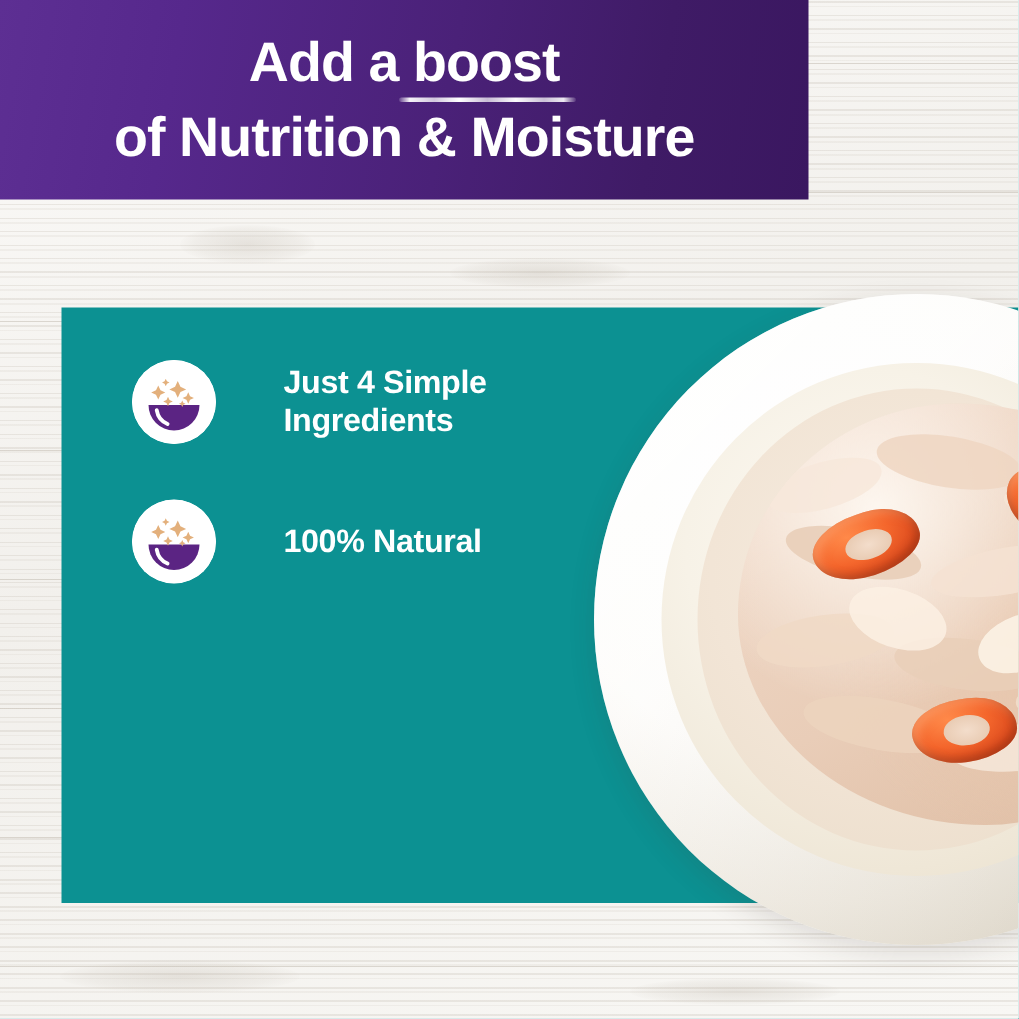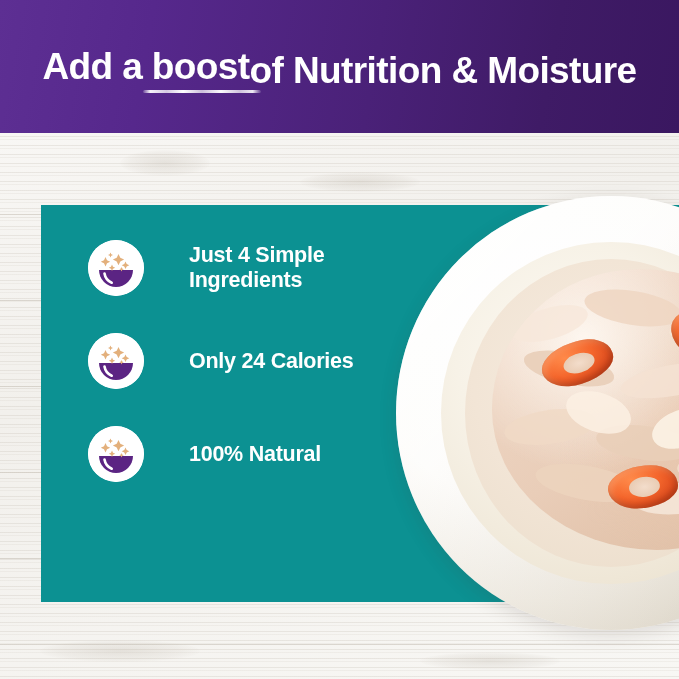--- a/index.html
+++ b/index.html
@@ -49,24 +49,25 @@
   .wood-knot {
     position: absolute;
     border-radius: 50%;
     background: radial-gradient(ellipse at center, rgba(180,171,158,0.26) 0%, rgba(180,171,158,0.10) 55%, rgba(180,171,158,0) 75%);
   }
 
   
   .header {
     position: absolute;
     left: 0; top: 0;
-    width: 679px;
+    width: 539px;
     height: 133px;
     background: linear-gradient(100deg, #5d2f93 0%, #56288c 22%, #4a2178 55%, #3f1b66 80%, #3a1760 100%);
     display: flex;
+    flex-direction: column;
     align-items: center;
     justify-content: center;
   }
   .headline {
     color: #ffffff;
     font-weight: bold;
     font-size: 37px;
     line-height: 43px;
     letter-spacing: -0.6px;
     text-align: center;
@@ -284,36 +285,20 @@
           <path d="M24 24.5 l1 2.2 l2.2 1 l-2.2 1 l-1 2.2 l-1 -2.2 l-2.2 -1 l2.2 -1 z" fill="#e3b07c"></path>
           <path d="M22.5 12.5 l0.8 1.7 l1.7 0.8 l-1.7 0.8 l-0.8 1.7 l-0.8 -1.7 l-1.7 -0.8 l1.7 -0.8 z" fill="#e3b07c"></path>
           <path d="M33.5 27 l0.7 1.5 l1.5 0.7 l-1.5 0.7 l-0.7 1.5 l-0.7 -1.5 l-1.5 -0.7 l1.5 -0.7 z" fill="#e3b07c"></path>
         </svg>
       </div>
       <div class="bullet-text">Just 4 Simple
 Ingredients</div>
     </div>
 
 
-    <div class="bullet-row">
-      <div class="icon-circle">
-        <svg class="icon-svg" viewBox="0 0 56 56">
-          <circle cx="28" cy="28" r="28" fill="#ffffff"></circle>
-          <path d="M11 30 h34 a17 17 0 0 1 -34 0 z" fill="#5b2483"></path>
-          <path d="M16.5 33.5 a12 12 0 0 0 7.2 9.2" fill="none" stroke="#ffffff" stroke-width="2.6" stroke-linecap="round"></path>
-          <path d="M17.5 17 l1.5 3.2 l3.2 1.5 l-3.2 1.5 l-1.5 3.2 l-1.5 -3.2 l-3.2 -1.5 l3.2 -1.5 z" fill="#e3b07c"></path>
-          <path d="M30.5 14 l1.8 3.8 l3.8 1.8 l-3.8 1.8 l-1.8 3.8 l-1.8 -3.8 l-3.8 -1.8 l3.8 -1.8 z" fill="#e3b07c"></path>
-          <path d="M37.5 21.5 l1.2 2.6 l2.6 1.2 l-2.6 1.2 l-1.2 2.6 l-1.2 -2.6 l-2.6 -1.2 l2.6 -1.2 z" fill="#e3b07c"></path>
-          <path d="M24 24.5 l1 2.2 l2.2 1 l-2.2 1 l-1 2.2 l-1 -2.2 l-2.2 -1 l2.2 -1 z" fill="#e3b07c"></path>
-          <path d="M22.5 12.5 l0.8 1.7 l1.7 0.8 l-1.7 0.8 l-0.8 1.7 l-0.8 -1.7 l-1.7 -0.8 l1.7 -0.8 z" fill="#e3b07c"></path>
-          <path d="M33.5 27 l0.7 1.5 l1.5 0.7 l-1.5 0.7 l-0.7 1.5 l-0.7 -1.5 l-1.5 -0.7 l1.5 -0.7 z" fill="#e3b07c"></path>
-        </svg>
-      </div>
-      <div class="bullet-text">Only 24 Calories</div>
-    </div>
 
     <div class="bullet-row">
       <div class="icon-circle">
         <svg class="icon-svg" viewBox="0 0 56 56">
           <circle cx="28" cy="28" r="28" fill="#ffffff"></circle>
           <path d="M11 30 h34 a17 17 0 0 1 -34 0 z" fill="#5b2483"></path>
           <path d="M16.5 33.5 a12 12 0 0 0 7.2 9.2" fill="none" stroke="#ffffff" stroke-width="2.6" stroke-linecap="round"></path>
           <path d="M17.5 17 l1.5 3.2 l3.2 1.5 l-3.2 1.5 l-1.5 3.2 l-1.5 -3.2 l-3.2 -1.5 l3.2 -1.5 z" fill="#e3b07c"></path>
           <path d="M30.5 14 l1.8 3.8 l3.8 1.8 l-3.8 1.8 l-1.8 3.8 l-1.8 -3.8 l-3.8 -1.8 l3.8 -1.8 z" fill="#e3b07c"></path>
           <path d="M37.5 21.5 l1.2 2.6 l2.6 1.2 l-2.6 1.2 l-1.2 2.6 l-1.2 -2.6 l-2.6 -1.2 l2.6 -1.2 z" fill="#e3b07c"></path>

